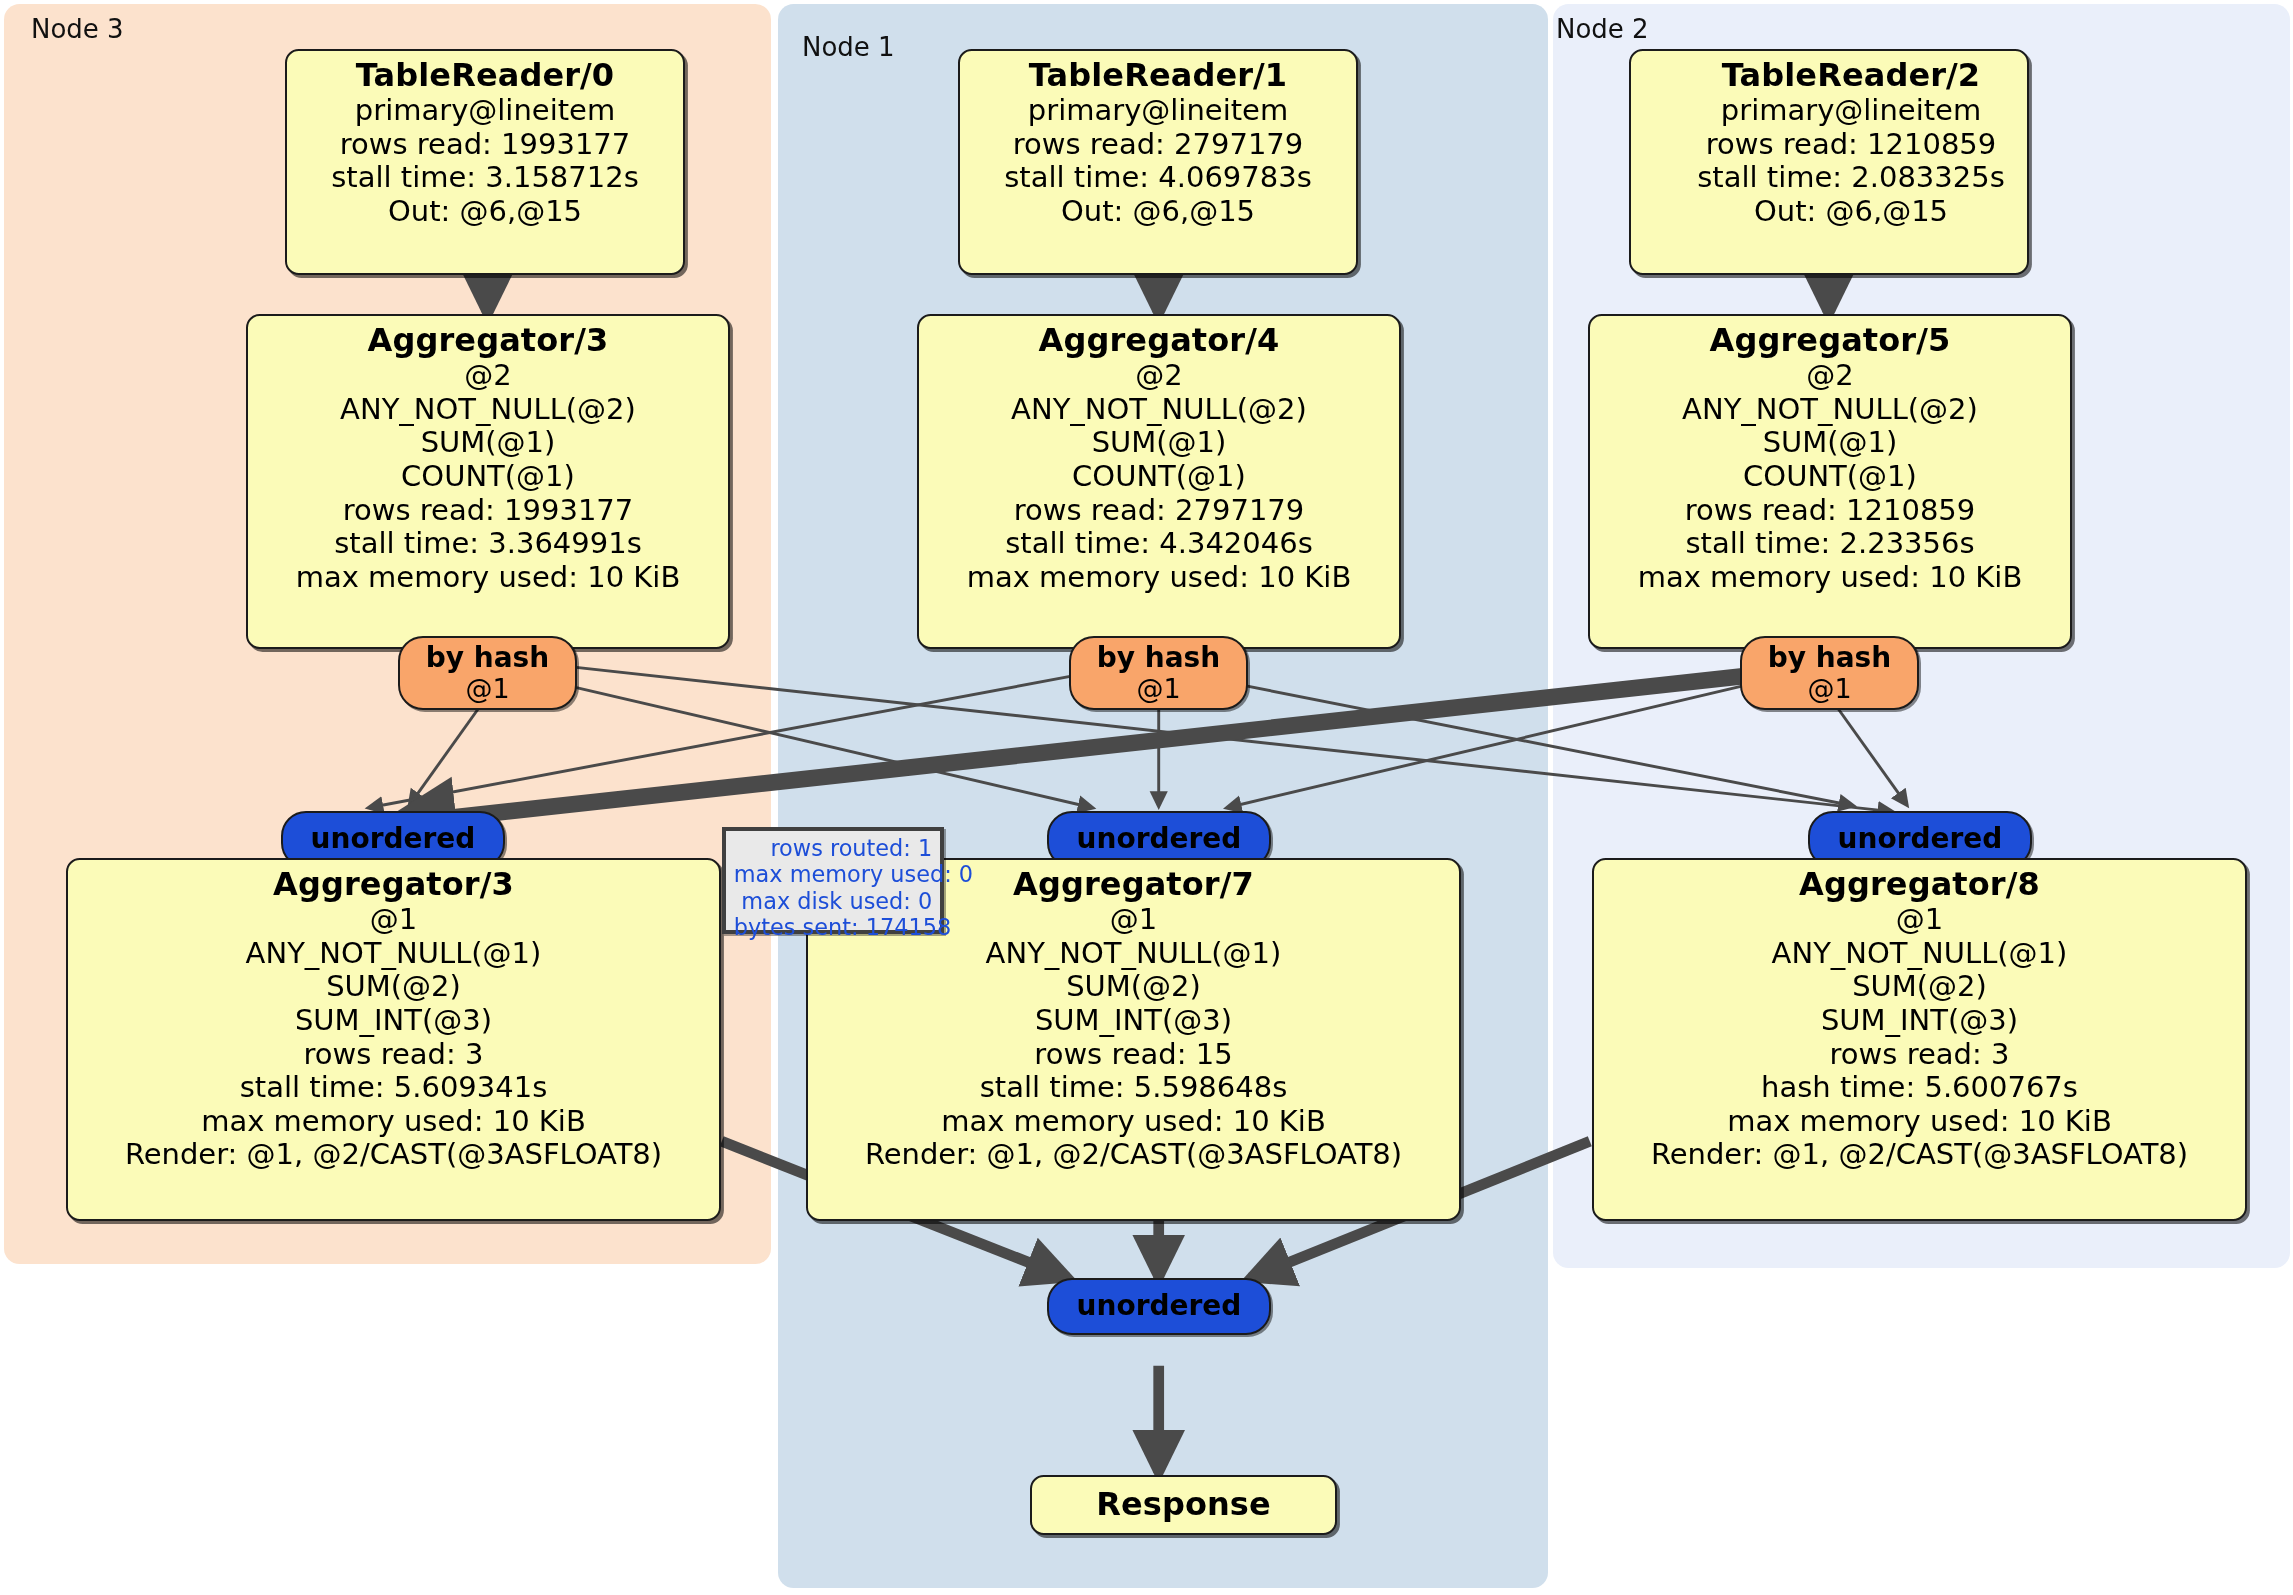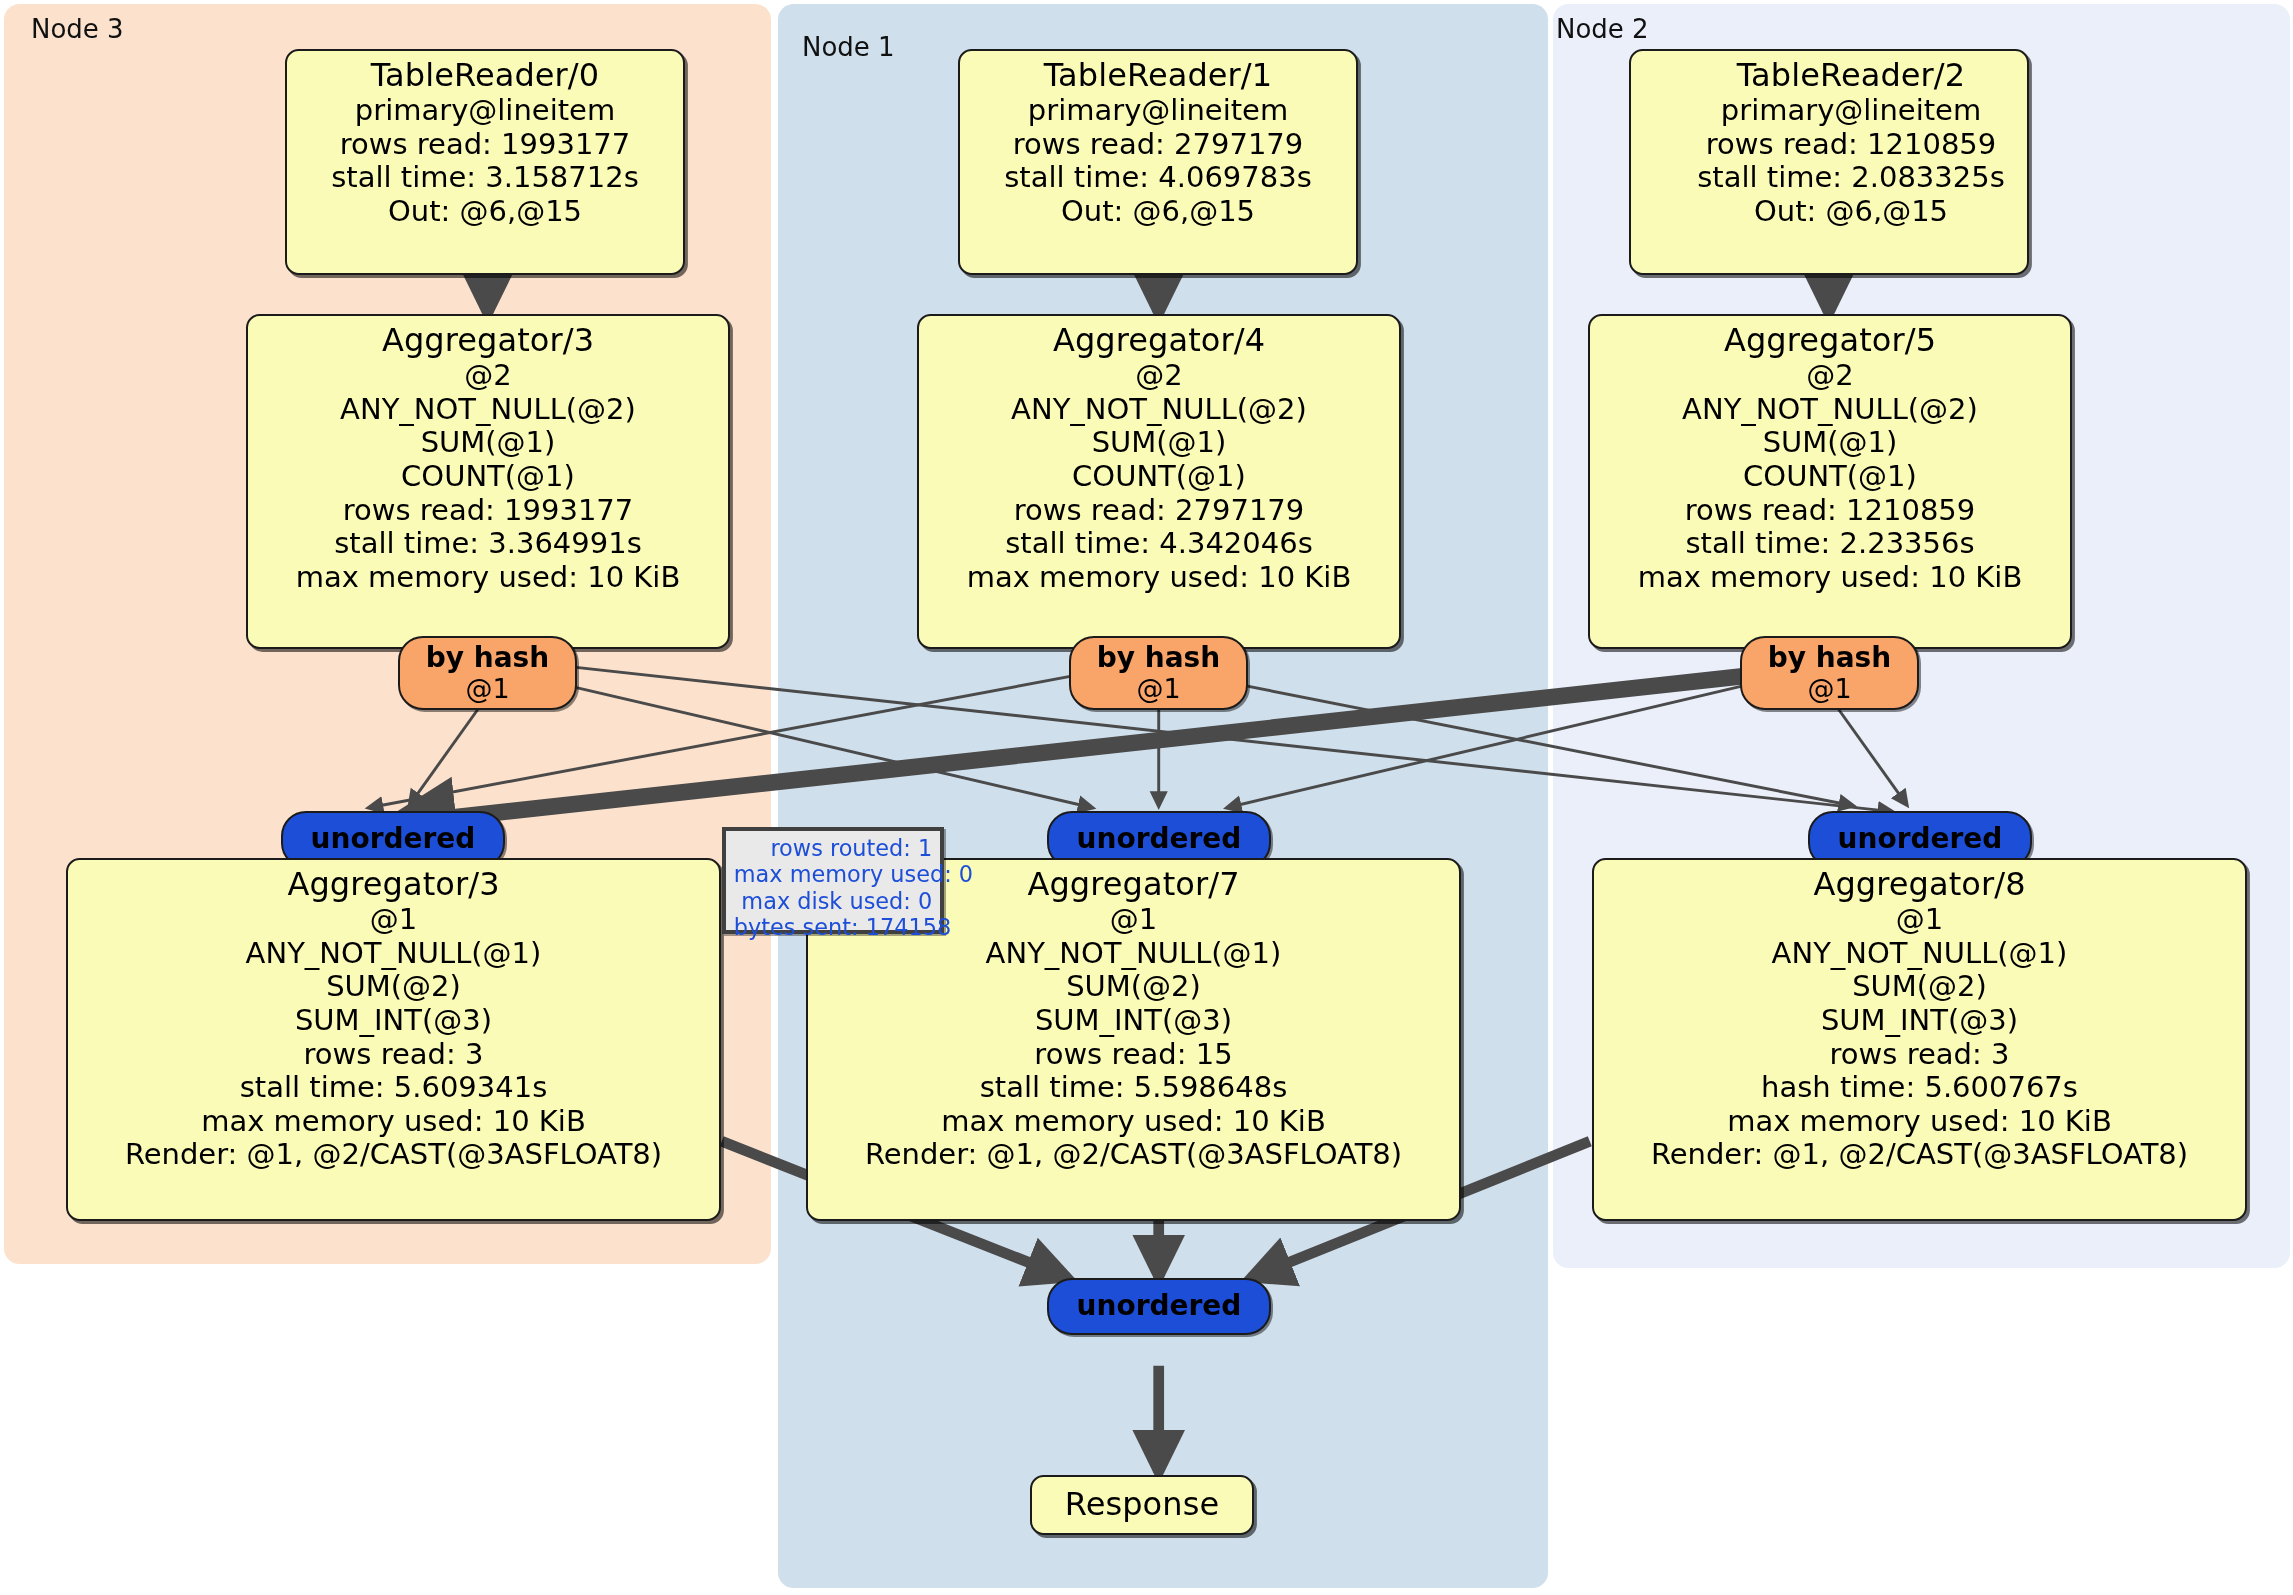--- a/index.html
+++ b/index.html
@@ -10,21 +10,21 @@
   .node-panel { position:absolute; border-radius:15.6px; }
   .node-panel-label { position:absolute; font-size:26px; color:#111; font-family:"DejaVu Sans", sans-serif; }
 
   .op-box {
     position:absolute; background:#FBFBB8; border:2.9px solid #1b1b1b; border-radius:13.7px;
     box-sizing:border-box; text-align:center; color:#000;
     box-shadow:2.9px 2.9px 0px rgba(0,0,0,0.55);
     display:flex; flex-direction:column; justify-content:flex-start; align-items:center;
     padding-top:5.9px;
   }
-  .op-title { font-size:32px; font-weight:normal; letter-spacing:0.1px; line-height:1.16; }
+  .op-title { font-size:32px; font-weight:bold; letter-spacing:0.1px; line-height:1.16; }
   .op-line  { font-size:29px; font-weight:normal; line-height:1.16; white-space:nowrap; }
 
   .pill {
     position:absolute; box-sizing:border-box; border:2.9px solid #1b1b1b;
     text-align:center; color:#000; display:flex; flex-direction:column;
     justify-content:center; align-items:center;
     box-shadow:2px 2px 0px rgba(0,0,0,0.45);
   }
   .pill-hash { background:#F9A56A; border-radius:25px; }
   .pill-unordered { background:#1d4ed8; border-radius:25px; }
@@ -216,18 +216,18 @@
     <div class="stat-line">max memory used: 0</div>
     <div class="stat-line">max disk used: 0</div>
     <div class="stat-line">bytes sent: 174158</div>
   </div>
 
   <div class="pill pill-unordered" style="left:1047px; top:1278px; width:224px; height:57px;">
     <div class="pill-l1">unordered</div>
   </div>
 
 
-  <div class="op-box" style="left:1030px; top:1475px; width:224px; height:60px; justify-content:center; padding-top:0;">
+  <div class="op-box" style="left:1030px; top:1475px; width:307px; height:60px; justify-content:center; padding-top:0;">
     <div class="op-title">Response</div>
   </div>
 
 </div>
 
 
 </body></html>

